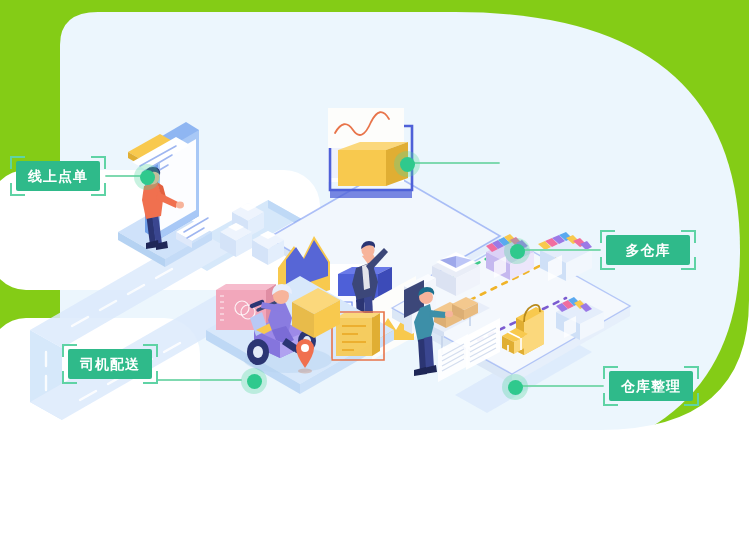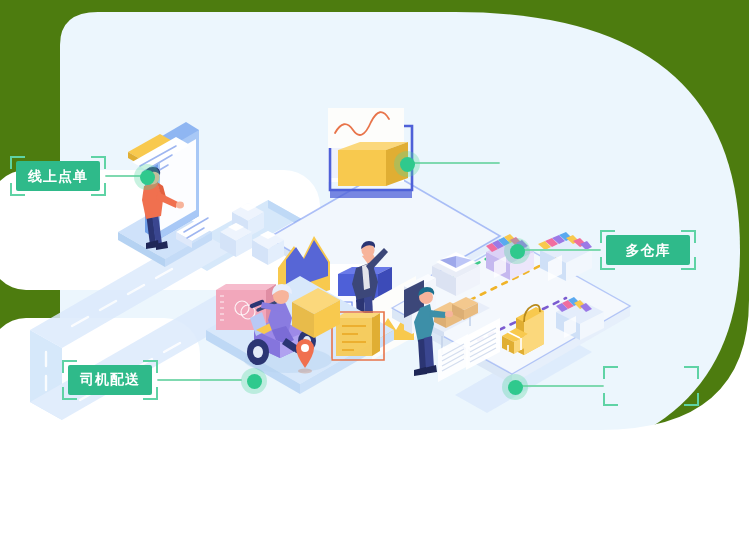--- a/index.html
+++ b/index.html
@@ -1,20 +1,20 @@
 <!DOCTYPE html>
 <html><head>
 <meta charset="utf-8">
 <style>
   html,body{margin:0;padding:0;background:#ffffff;}
   body{
     font-family:"DejaVu Sans","Liberation Sans",sans-serif;
     width:749px;height:539px;overflow:hidden;position:relative;
   }
-  #stage{position:absolute;left:0;top:0;width:749px;height:539px;background:#4d7c0f;overflow:hidden;}
+  #stage{position:absolute;left:0;top:0;width:749px;height:539px;background:#84cc16;overflow:hidden;}
   .layer{position:absolute;left:0;top:0;width:749px;height:539px;}
   svg.layer{display:block;}
 
   
   .chip{
     position:absolute;
     width:96px;height:40px;
   }
   .chip .brackets{
     position:absolute;left:0;top:0;width:100%;height:100%;
@@ -465,23 +465,24 @@
     <div class="pill">多仓库</div>
   </div>
 
   <div class="chip" style="left:603px;top:366px;">
     <div class="brackets">
       <span class="tl"></span>
         <span class="tr"></span>
         <span class="bl"></span>
         <span class="br"></span>
     </div>
+    <div class="pill">仓库整理</div>
   </div>
 
-  <div class="chip" style="left:62px;top:360px;font-family:Liberation Serif, serif;">
+  <div class="chip" style="left:62px;top:344px;">
     <div class="brackets">
       <span class="tl"></span>
         <span class="tr"></span>
         <span class="bl"></span>
         <span class="br"></span>
     </div>
     <div class="pill">司机配送</div>
   </div>
 
 </div>

